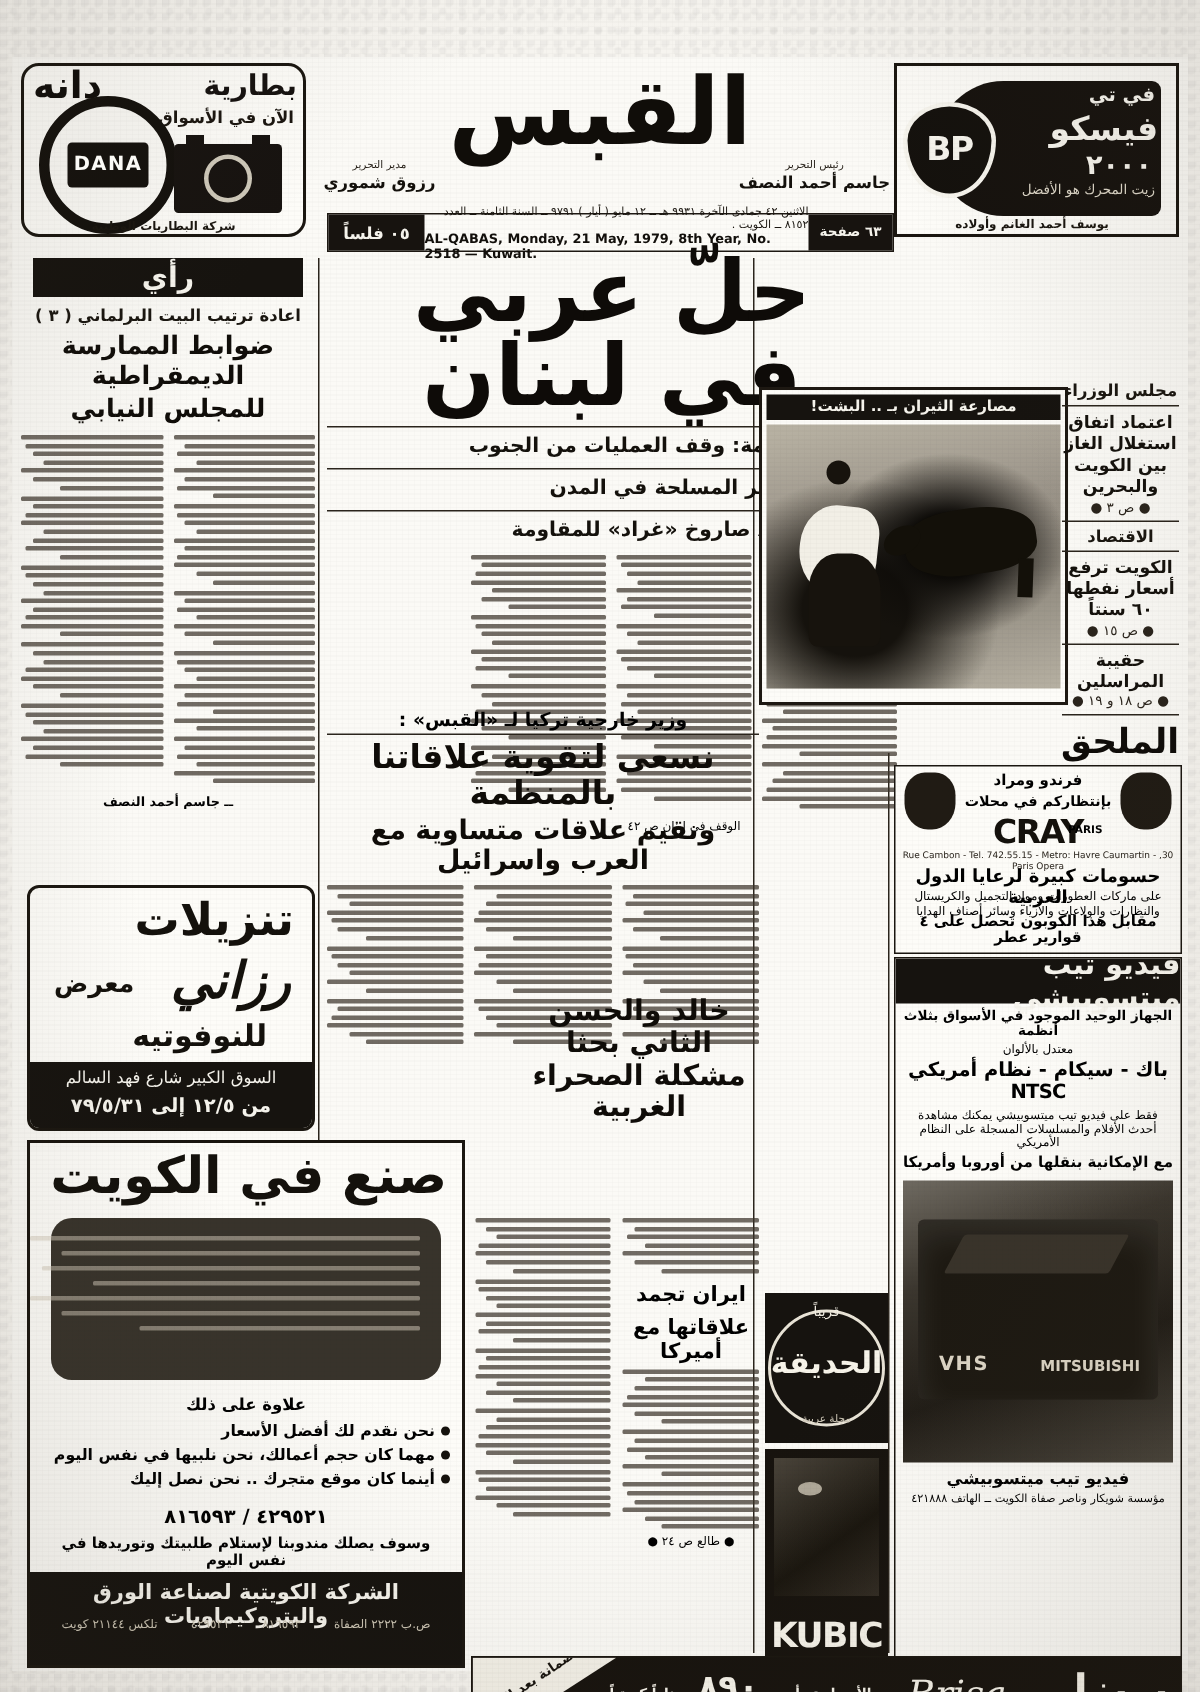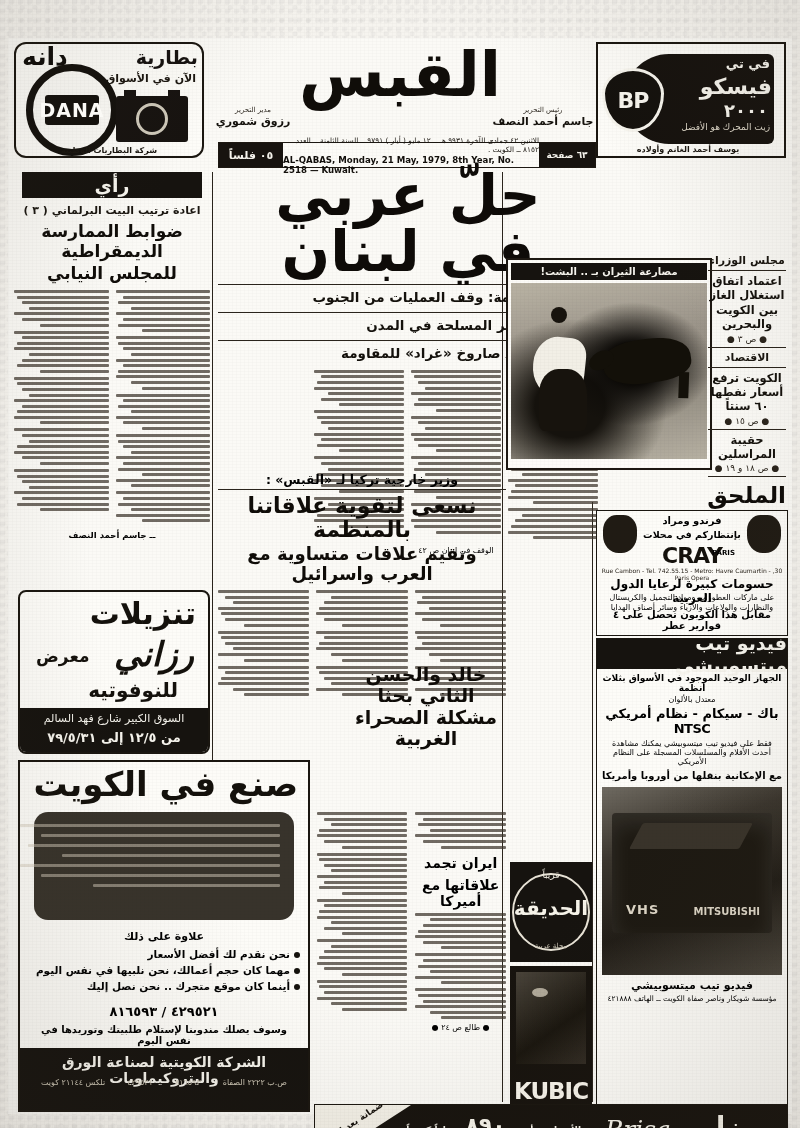--- a/index.html
+++ b/index.html
@@ -48,21 +48,21 @@
      position:absolute;left:6px;top:-2px;font-size:25px;font-weight:bold;color:#100d0a;
      letter-spacing:-2px;}
   .dana-sub{position:absolute;right:6px;top:28px;font-size:11px;color:#1b1610;font-weight:bold;}
   .dana-seal{
      position:absolute;left:10px;top:20px;width:78px;height:78px;border-radius:50%;
      border:7px solid #14110d;background:#fbfaf6;}
   .dana-seal:after{
      content:"";position:absolute;left:50%;top:50%;transform:translate(-50%,-50%);
      width:54px;height:30px;background:#14110d;border-radius:3px;}
   .dana-seal-txt{position:absolute;left:50%;top:50%;transform:translate(-50%,-50%);
-     z-index:3;color:#fbfaf6;font-size:19px;font-weight:bold;letter-spacing:1px;}
+     z-index:3;color:#fbfaf6;font-size:13px;font-weight:bold;letter-spacing:1px;}
   .dana-batt{position:absolute;right:14px;bottom:14px;width:72px;height:46px;background:#171310;
      border-radius:3px;}
   .dana-batt:before{content:"";position:absolute;left:8px;top:-6px;width:12px;height:6px;background:#171310;}
   .dana-batt:after{content:"";position:absolute;right:8px;top:-6px;width:12px;height:6px;background:#171310;}
   .dana-batt-emb{position:absolute;left:50%;top:50%;transform:translate(-50%,-50%);
      width:26px;height:26px;border-radius:50%;border:3px solid #cfc9ba;}
   .dana-foot{position:absolute;left:0;right:0;bottom:1px;text-align:center;font-size:8px;font-weight:bold;color:#1a1610;}
 
   .ad-bp{position:absolute;right:6px;top:0;width:186px;height:112px;
      border:2px solid #1a1610;background:#fdfcf8;overflow:hidden;}

